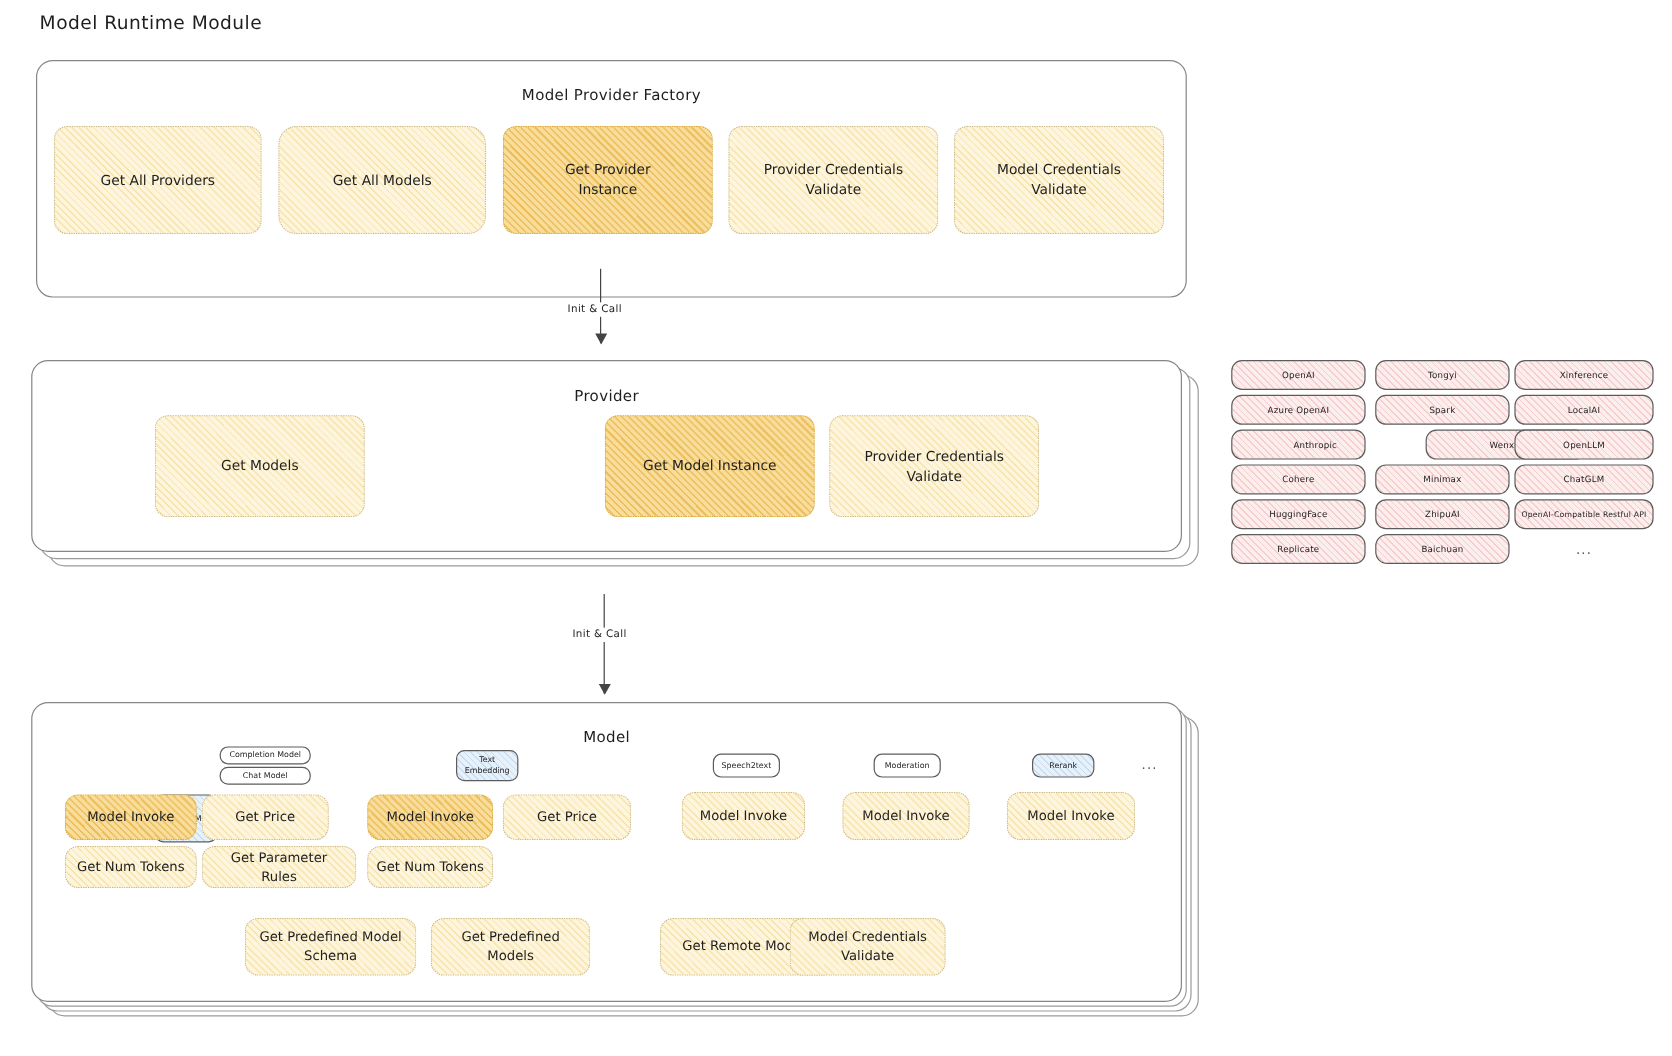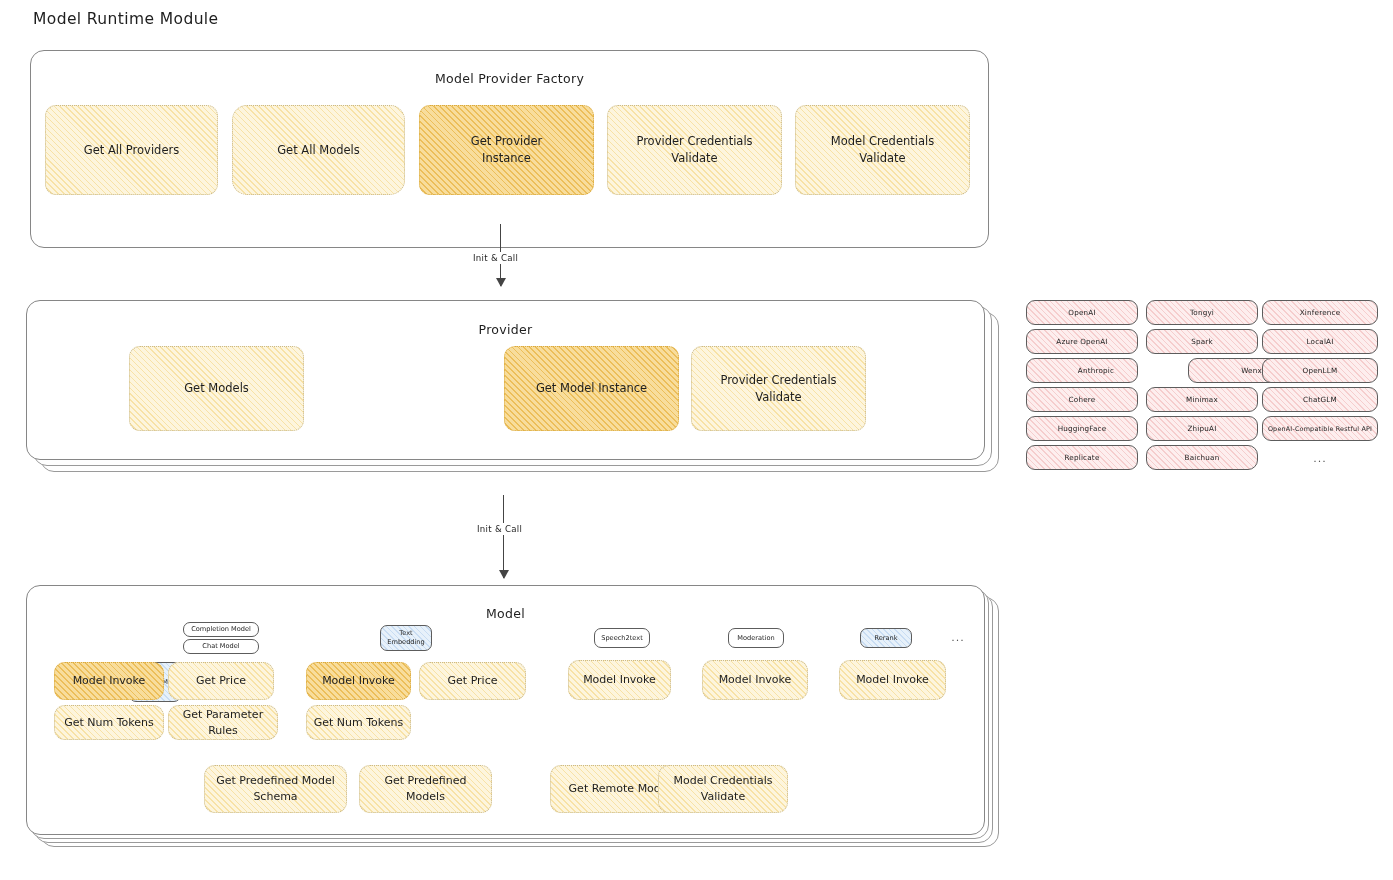--- a/index.html
+++ b/index.html
@@ -225,21 +225,21 @@
     <div class="ctitle" style="top:20px;">Model</div>
   </div>
 
   <div id="model-groups">
       <div class="badge blue" style="left: 129px; top: 662px; width: 52px; height: 40px; padding-left: 16px;">LLM</div>
       <div class="badge" style="left: 183px; top: 622px; width: 76px; height: 15px;">Completion Model</div>
       <div class="badge" style="left: 183px; top: 639px; width: 76px; height: 15px;">Chat Model</div>
       <div class="node sm hl" style="left: 54px; top: 662px; width: 110px; height: 38px;">Model Invoke</div>
       <div class="node sm" style="left: 168px; top: 662px; width: 106px; height: 38px;">Get Price</div>
       <div class="node sm" style="left: 54px; top: 705px; width: 110px; height: 35px;">Get Num Tokens</div>
-      <div class="node sm" style="left: 168px; top: 705px; width: 110px; height: 35px;">Get Parameter<br>Rules</div>
+      <div class="node sm" style="left: 168px; top: 705px; width: 129px; height: 35px;">Get Parameter<br>Rules</div>
       <div class="badge blue" style="left: 380px; top: 625px; width: 52px; height: 26px;">Text<br>Embedding</div>
       <div class="node sm hl" style="left: 306px; top: 662px; width: 105px; height: 38px;">Model Invoke</div>
       <div class="node sm" style="left: 419px; top: 662px; width: 107px; height: 38px;">Get Price</div>
       <div class="node sm" style="left: 306px; top: 705px; width: 105px; height: 35px;">Get Num Tokens</div>
       <div class="badge" style="left: 594px; top: 628px; width: 56px; height: 20px;">Speech2text</div>
       <div class="node sm" style="left: 568px; top: 660px; width: 103px; height: 40px;">Model Invoke</div>
       <div class="badge" style="left: 728px; top: 628px; width: 56px; height: 20px;">Moderation</div>
       <div class="node sm" style="left: 702px; top: 660px; width: 106px; height: 40px;">Model Invoke</div>
       <div class="badge blue" style="left: 860px; top: 628px; width: 52px; height: 20px;">Rerank</div>
       <div class="node sm" style="left: 839px; top: 660px; width: 107px; height: 40px;">Model Invoke</div>

